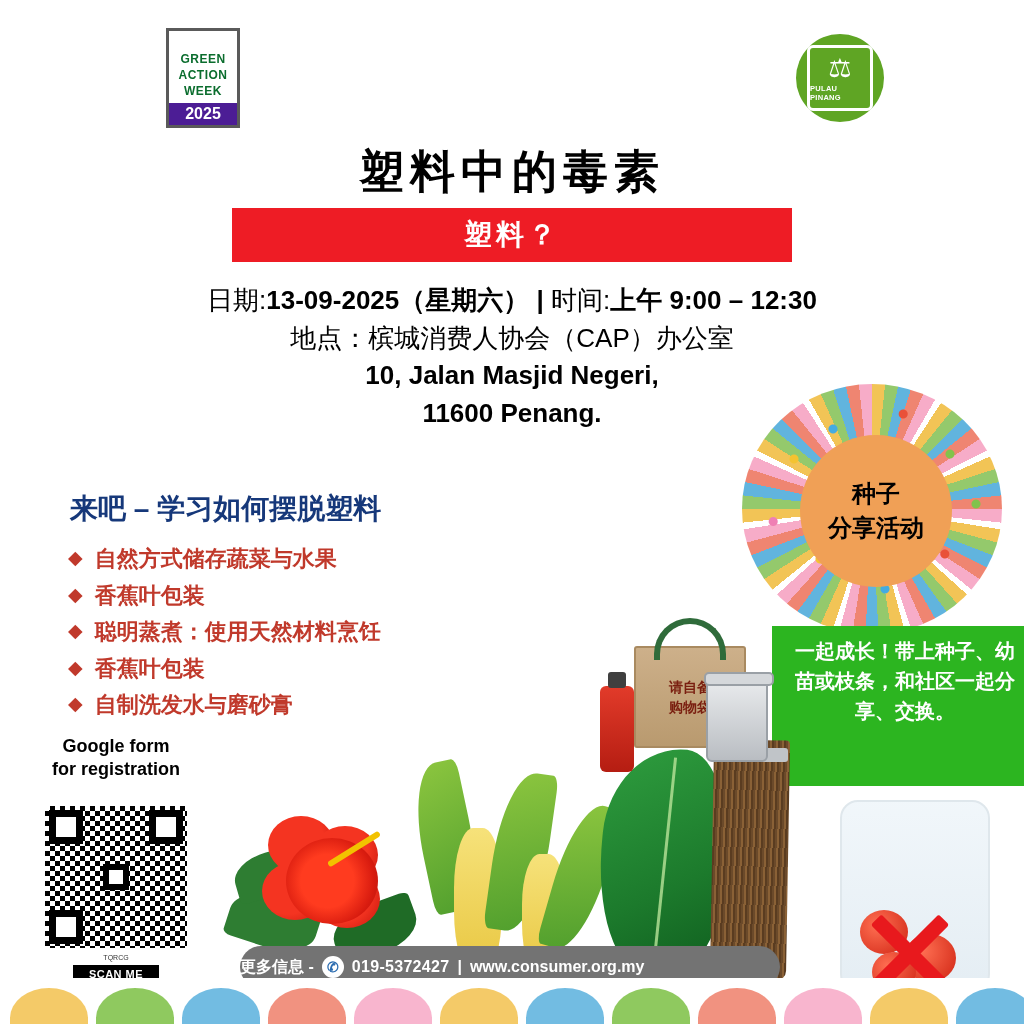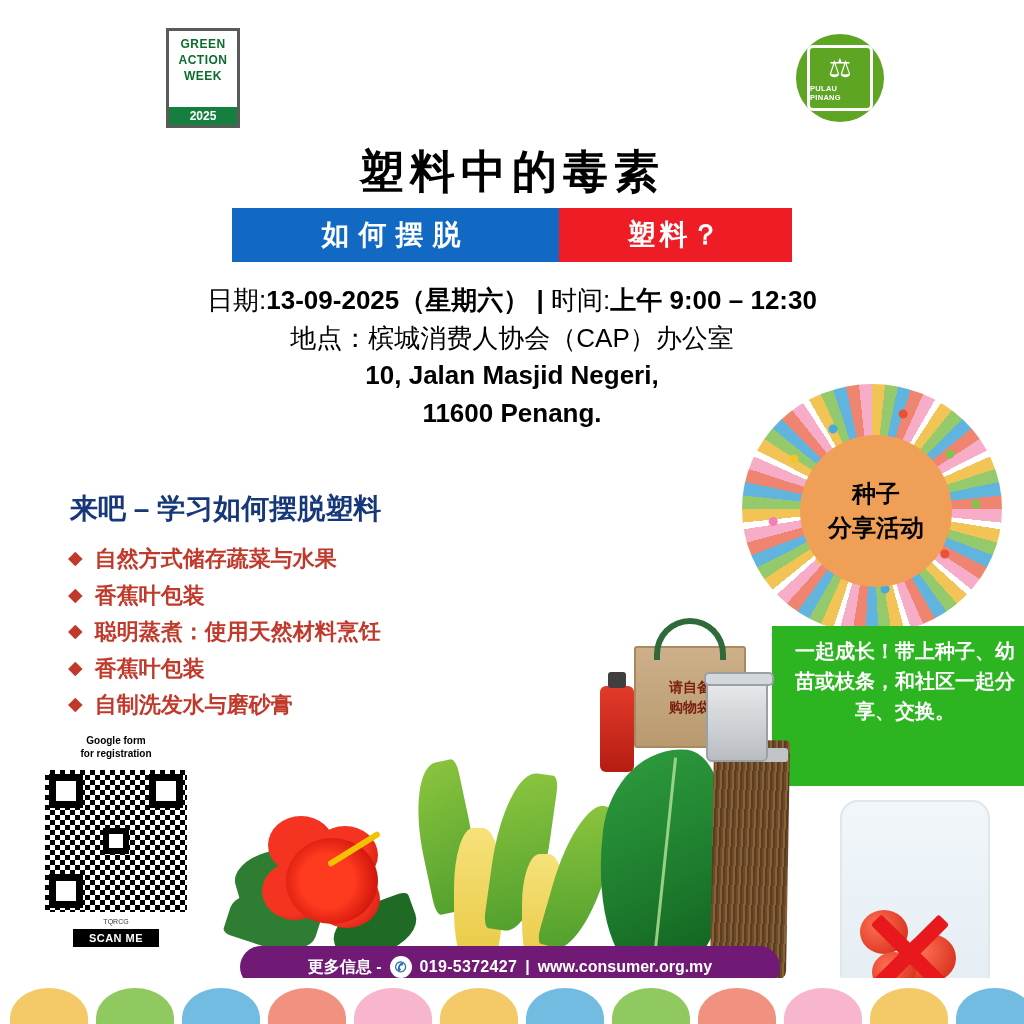--- a/index.html
+++ b/index.html
@@ -17,30 +17,30 @@
   }
 
   
   .gaw-logo {
     position: absolute; left: 166px; top: 28px;
     width: 74px; height: 100px;
     background: #ffffff;
     border: 3px solid #5a5a5a;
     display: flex; flex-direction: column;
     align-items: center; justify-content: flex-start;
-    padding-top: 5px;
+    padding-top: 20px;
   }
   .gaw-logo .l1, .gaw-logo .l2, .gaw-logo .l3 {
     font-size: 12px; font-weight: bold; color: #0b6d2e;
     letter-spacing: .5px; line-height: 1.35;
   }
   .gaw-logo .year {
     position: absolute; bottom: 0; left: 0; right: 0;
-    background: #15803d; color: #ffffff;
-    font-size: 12px; font-weight: bold; text-align: center;
+    background: #4c1d95; color: #ffffff;
+    font-size: 16px; font-weight: bold; text-align: center;
     padding: 2px 0;
   }
 
   .cap-logo {
     position: absolute; right: 140px; top: 34px;
     width: 88px; height: 88px; border-radius: 50%;
     background: #5fa524;
     display: flex; align-items: center; justify-content: center;
     flex-direction: column;
   }
@@ -120,22 +120,22 @@
     color: #c0392b; font-size: 22px; font-weight: bold;
     line-height: 1.3;
   }
 
   
   .qr-wrap {
     position: absolute; left: 26px; top: 735px;
     width: 180px; text-align: center;
   }
   .qr-cap {
-    font-size: 10px; font-weight: bold; color: #000;
-    line-height: 1.25; margin-bottom: 6px;
+    font-size: 18px; font-weight: bold; color: #000;
+    line-height: 1.25; margin-bottom: 22px;
   }
   .qr-code {
     width: 150px; height: 150px; margin: 0 auto;
     background:
       repeating-conic-gradient(#000 0% 25%, #ffffff 0% 50%) 0 0 / 10px 10px;
     position: relative;
     border: 4px solid #ffffff;
   }
   .qr-code .corner {
     position: absolute; width: 34px; height: 34px;
@@ -328,22 +328,22 @@
     width: 96px; height: 15px; background: #e8191d;
     border-radius: 3px;
   }
   .red-x span:first-child { transform: rotate(45deg); }
   .red-x span:last-child { transform: rotate(-45deg); }
 
   
   .contact-bar {
     position: absolute; left: 240px; top: 946px;
     width: 540px; height: 42px;
-    background: #701a75; border-radius: 21px;
-    display: flex; align-items: center; justify-content: center;
+    background: #737373; border-radius: 21px;
+    display: flex; align-items: center; 
     color: #ffffff; font-size: 16px; font-weight: bold;
     gap: 8px;
   }
   .wa-icon {
     width: 22px; height: 22px; border-radius: 50%;
     background: #ffffff; color: #2b6cb0;
     display: flex; align-items: center; justify-content: center;
     font-size: 14px;
   }
   .contact-bar .phone { letter-spacing: .3px; }
@@ -378,21 +378,20 @@
     <div class="inner">
       <div class="scale">⚖</div>
       <div class="cap-text">PULAU PINANG</div>
     </div>
   </div>
 
 
   <div class="main-title">塑料中的毒素</div>
 
   <div class="banner">
-    <div class="blue">如何摆脱</div>
     <div class="red">塑料？</div>
   </div>
 
   <div class="info-block">
     <div class="info-line">
       <span>日期:</span><span class="bold">13-09-2025（星期六）</span>
       <span class="bold">|</span>
       <span>时间:</span><span class="bold">上午 9:00 – 12:30</span>
     </div>
     <div class="info-line">地点：槟城消费人协会（CAP）办公室</div>

